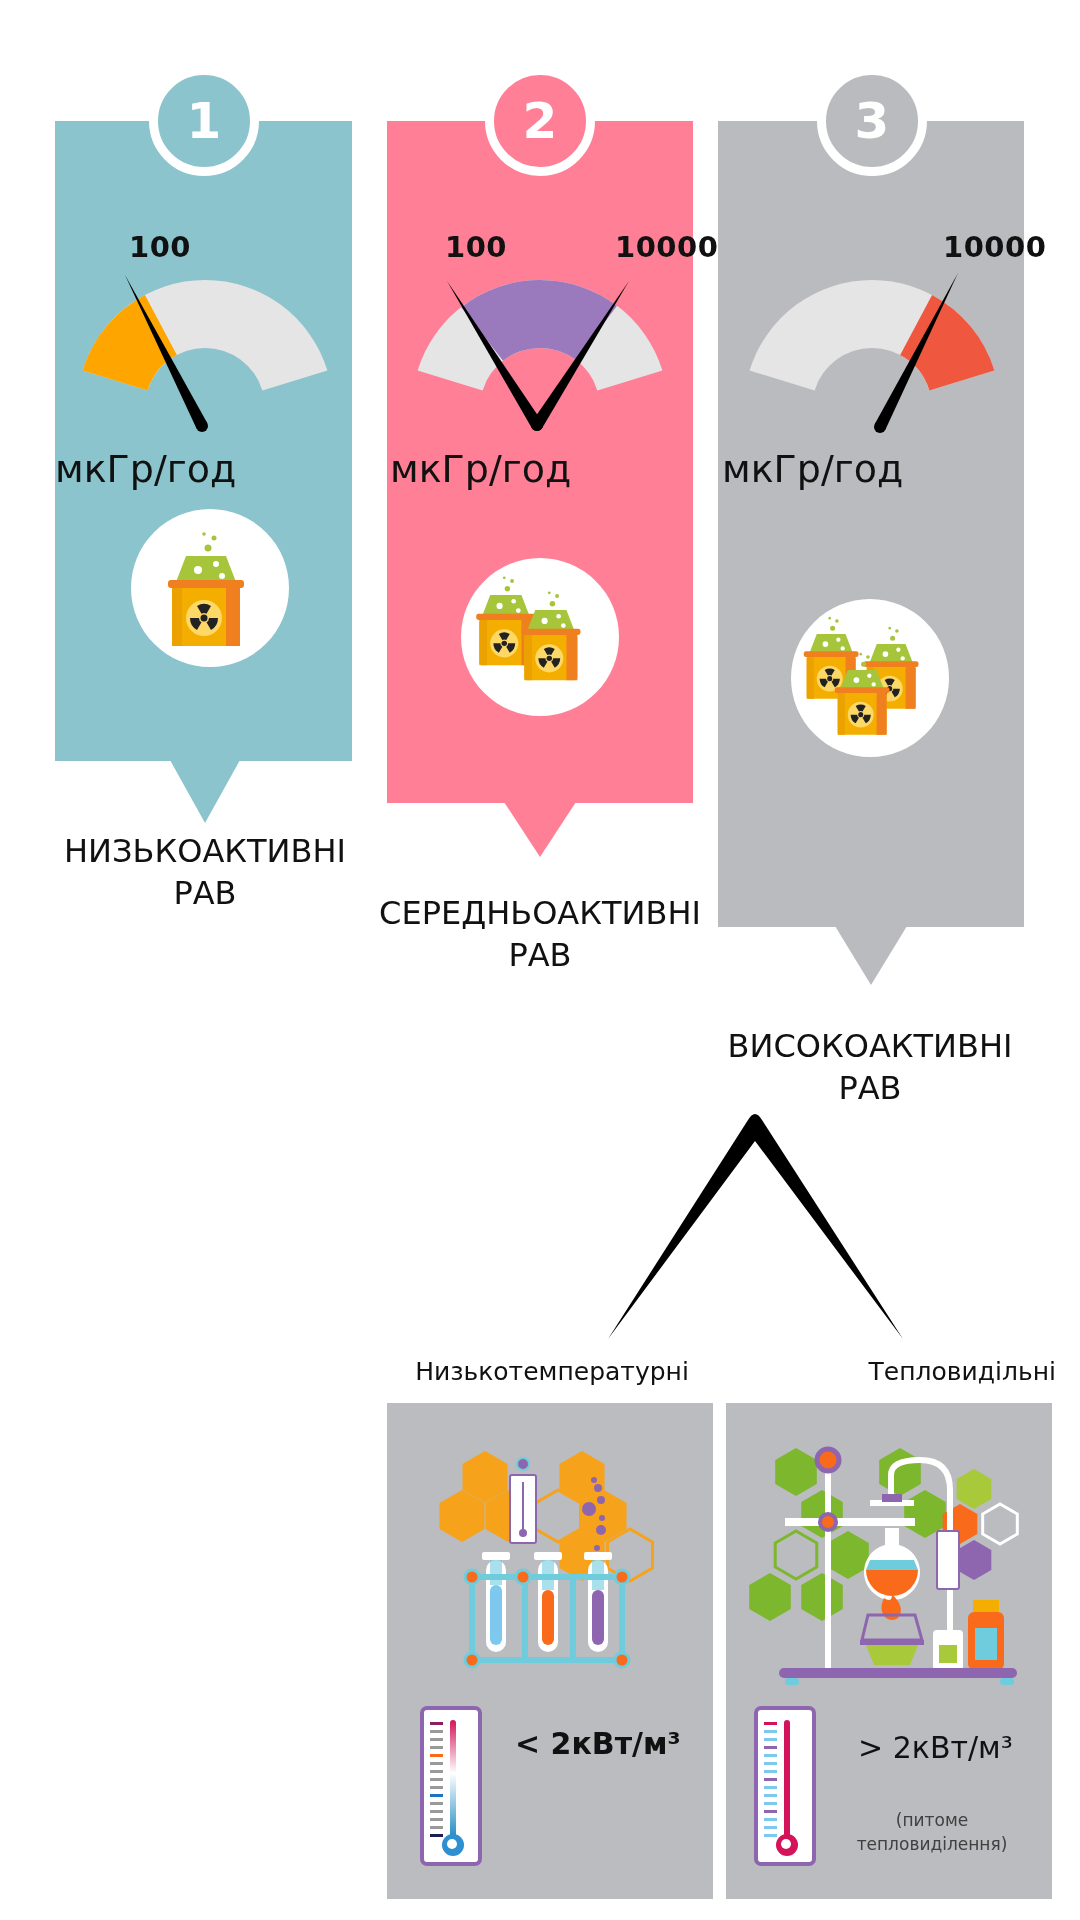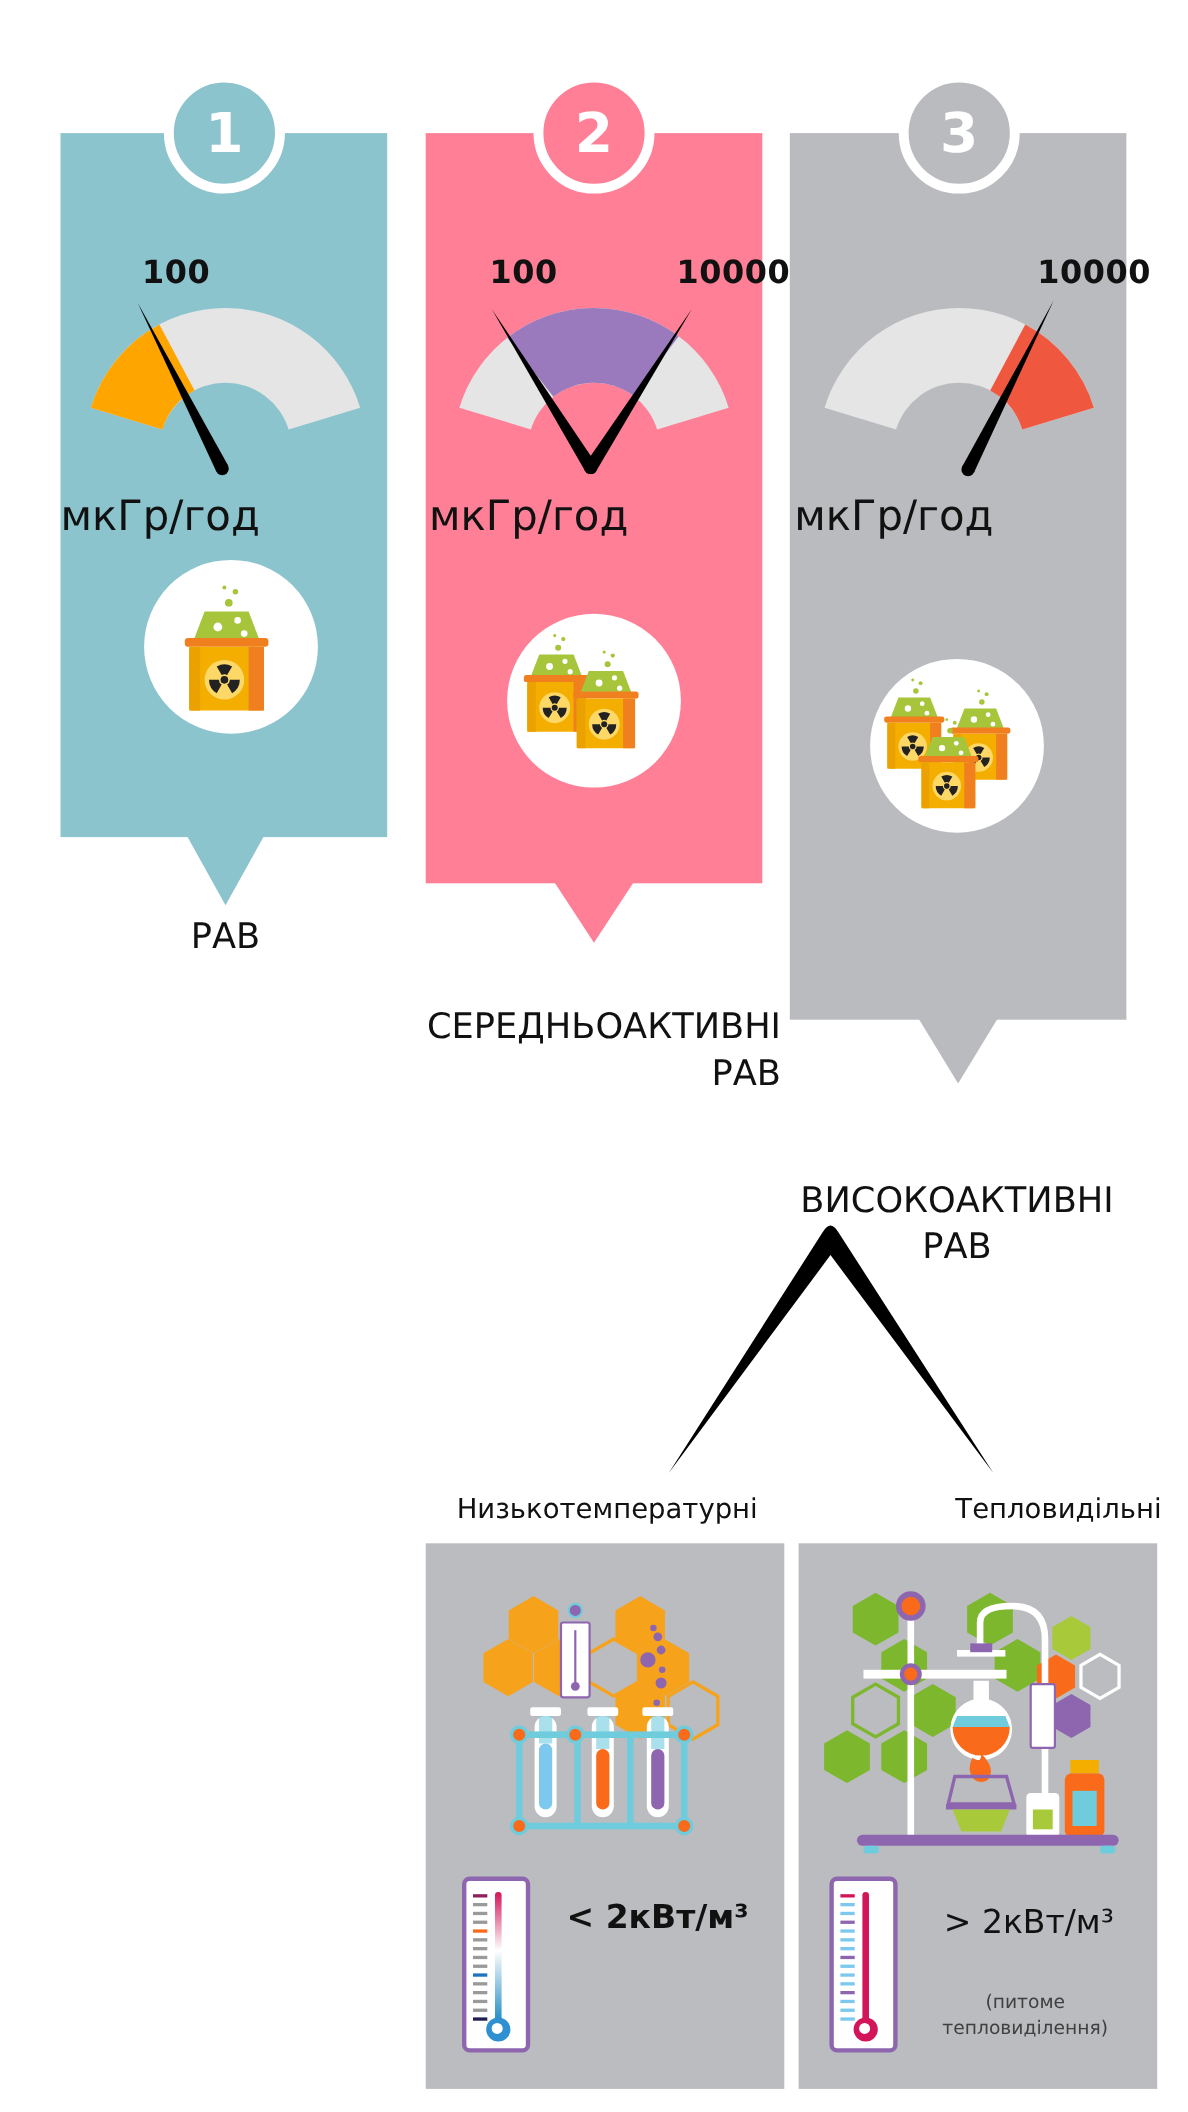--- a/index.html
+++ b/index.html
@@ -62,20 +62,21 @@
           <path d="M-6.9999999999999964,-12.124355652982143 A14,14 0 0 1 7.000000000000002,-12.12435565298214 L2.5000000000000004,-4.330127018922193 A5,5 0 0 0 -2.499999999999999,-4.330127018922194 Z" fill="#222"></path>
           <path d="M-7.000000000000006,12.124355652982137 A14,14 0 0 1 -14,-1.7145055188062944e-15 L-5,-6.123233995736766e-16 A5,5 0 0 0 -2.500000000000002,4.330127018922192 Z" fill="#222"></path>
           <path d="M14,3.429011037612589e-15 A14,14 0 0 1 7.000000000000002,12.12435565298214 L2.5000000000000004,4.330127018922193 A5,5 0 0 0 5,1.2246467991473533e-15 Z" fill="#222"></path>
           <circle cx="0" cy="0" r="3.5" fill="#222"></circle>
         </g>
       </g>
     </g>
 </svg>
 
 <div class="cat-title" style="left:35px;top:830px;">
+  <div>НИЗЬКОАКТИВНІ</div>
   <div>РАВ</div>
 </div>
 
 <div class="panel" style="left:387px;top:121px;width:306px;height:682px;background:#FF8096;"></div>
 <svg style="left:0;top:0;width:1px;height:1px;">
   <polygon points="504,802 576,802 540,857" fill="#FF8096"></polygon>
 </svg>
 <div class="badge" style="left:485px;top:66px;background:#FF8096;">2</div>
 
 <div class="gauge-label" style="left:413px;top:230px;">100</div>
@@ -131,21 +132,21 @@
         <g transform="translate(26,62)">
           <path d="M-6.9999999999999964,-12.124355652982143 A14,14 0 0 1 7.000000000000002,-12.12435565298214 L2.5000000000000004,-4.330127018922193 A5,5 0 0 0 -2.499999999999999,-4.330127018922194 Z" fill="#222"></path>
           <path d="M-7.000000000000006,12.124355652982137 A14,14 0 0 1 -14,-1.7145055188062944e-15 L-5,-6.123233995736766e-16 A5,5 0 0 0 -2.500000000000002,4.330127018922192 Z" fill="#222"></path>
           <path d="M14,3.429011037612589e-15 A14,14 0 0 1 7.000000000000002,12.12435565298214 L2.5000000000000004,4.330127018922193 A5,5 0 0 0 5,1.2246467991473533e-15 Z" fill="#222"></path>
           <circle cx="0" cy="0" r="3.5" fill="#222"></circle>
         </g>
       </g>
     </g>
 </svg>
 
-<div class="cat-title" style="left:370px;top:912px;width:340px;text-align:right;">
+<div class="cat-title" style="left:370px;top:892px;width:340px;">
   <div>СЕРЕДНЬОАКТИВНІ</div>
   <div>РАВ</div>
 </div>
 
 <div class="panel" style="left:718px;top:121px;width:306px;height:806px;background:#BABBBE;"></div>
 <svg style="left:0;top:0;width:1px;height:1px;">
   <polygon points="835,926 907,926 871,985" fill="#BABBBE"></polygon>
 </svg>
 <div class="badge" style="left:817px;top:66px;background:#BABBBE;">3</div>
 
@@ -219,21 +220,21 @@
         <g transform="translate(26,62)">
           <path d="M-6.9999999999999964,-12.124355652982143 A14,14 0 0 1 7.000000000000002,-12.12435565298214 L2.5000000000000004,-4.330127018922193 A5,5 0 0 0 -2.499999999999999,-4.330127018922194 Z" fill="#222"></path>
           <path d="M-7.000000000000006,12.124355652982137 A14,14 0 0 1 -14,-1.7145055188062944e-15 L-5,-6.123233995736766e-16 A5,5 0 0 0 -2.500000000000002,4.330127018922192 Z" fill="#222"></path>
           <path d="M14,3.429011037612589e-15 A14,14 0 0 1 7.000000000000002,12.12435565298214 L2.5000000000000004,4.330127018922193 A5,5 0 0 0 5,1.2246467991473533e-15 Z" fill="#222"></path>
           <circle cx="0" cy="0" r="3.5" fill="#222"></circle>
         </g>
       </g>
     </g>
 </svg>
 
-<div class="cat-title" style="left:700px;top:1025px;width:340px;margin-top:45px;">
+<div class="cat-title" style="left:700px;top:1025px;width:340px;">
   <div>ВИСОКОАКТИВНІ</div>
   <div>РАВ</div>
 </div>
 
 <svg style="left:0;top:0;width:1px;height:1px;">
   <path d="M608,1339 L748,1120 Q755,1108 762,1120 L903,1339 L755,1141 Z" fill="#000"></path>
 </svg>
 
 <div class="sub-label" style="left:387px;top:1357px;">Низькотемпературні</div>
 <div class="sub-label" style="left:726px;top:1357px;text-align:right;">Тепловидільні</div>

